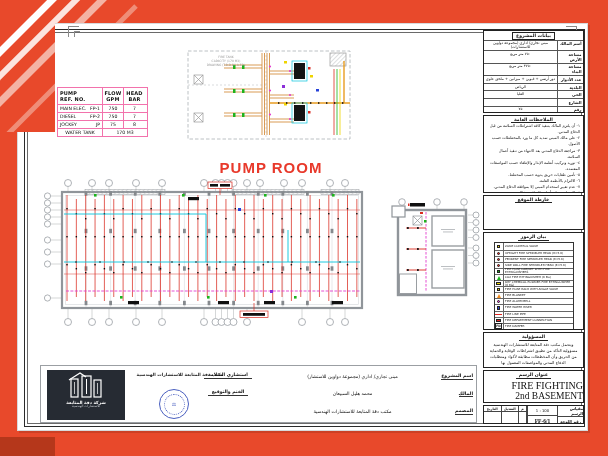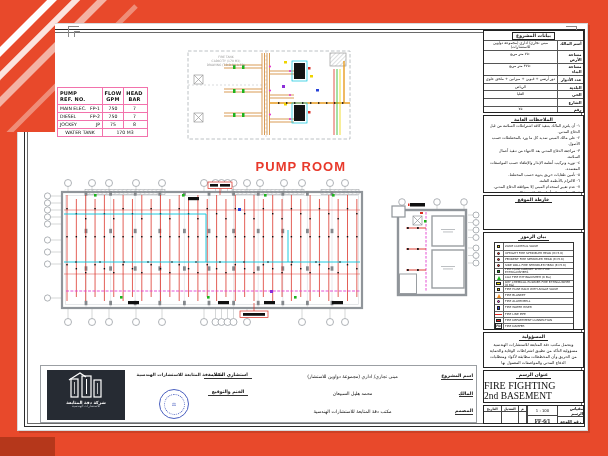--- a/index.html
+++ b/index.html
@@ -23,21 +23,21 @@
   #pump-table .row:first-child{border-top:none;}
   #pump-table .c1{width:45px;border-right:1px solid #F272AC;padding:1px 2px;}
   #pump-table .c2{width:21px;border-right:1px solid #F272AC;text-align:center;padding:1px 0;}
   #pump-table .c3{width:21px;text-align:center;padding:1px 0;}
   #pump-table .hdr{font-size:5px;font-weight:bold;letter-spacing:.2px;}
   #pump-table .hdr .c1,#pump-table .hdr .c2,#pump-table .hdr .c3{padding-top:2px;padding-bottom:2px;}
   #pump-table .nm{display:flex;justify-content:space-between;}
   #pump-table .ftr .c1{width:45px;text-align:center;}
   #pump-table .ftr .cspan{flex:1;text-align:center;padding:1px 0;}
   
-  #pump-room-label{left:196px;top:159px;width:150px;text-align:right;color:#E8392B;font-size:13px;font-weight:bold;letter-spacing:1px;font-family:"Liberation Sans","DejaVu Sans",sans-serif;}
+  #pump-room-label{left:196px;top:159px;width:150px;text-align:center;color:#E8392B;font-size:15px;font-weight:bold;letter-spacing:1px;font-family:"Liberation Sans","DejaVu Sans",sans-serif;}
   
   #titleblock{left:483px;top:30px;width:101px;height:394px;display:flex;flex-direction:column;gap:2px;direction:rtl;}
   .tb-box{border:0.8px solid #222;background:#fff;overflow:hidden;position:relative;}
   .tb-head{text-align:center;font-size:4.6px;font-weight:bold;color:#111;padding-top:1px;}
   .tb-head span{display:inline-block;border-bottom:0.7px solid #222;padding:0 3px 0.5px 3px;}
   .tb-head.boxed span{border:0.7px solid #222;background:#fff;}
   .prow{display:flex;border-top:0.5px solid #555;font-size:3.9px;color:#111;align-items:stretch;}
   .prow .plabel{width:26px;border-left:0.5px solid #555;font-weight:bold;padding:0.8px 1.5px;text-align:right;}
   .prow .pvalue{flex:1;text-align:center;padding:0.8px 1px;font-size:3.7px;}
   .note-line{font-size:3.8px;color:#111;text-align:right;padding:0 3px;line-height:1.6;}
@@ -48,21 +48,21 @@
   .lg-icon{width:9px;align-self:stretch;border-right:0.5px solid #666;display:flex;align-items:center;justify-content:center;flex:none;}
   .lg-text{flex:1;font-size:2.9px;line-height:1.05;color:#111;padding:0 1px 0 1.5px;letter-spacing:0;overflow:hidden;}
   .shape-rect{width:3.4px;height:3.4px;border:0.4px solid #222;}
   .shape-rectwide{width:5.5px;height:3px;border:0.4px solid #222;}
   .shape-dot{width:3.2px;height:3.2px;border-radius:50%;border:0.4px solid #222;}
   .shape-tri{width:0;height:0;border-left:2.4px solid transparent;border-right:2.4px solid transparent;border-bottom:4px solid #F08A1E;}
   .shape-line{width:6.5px;height:1.1px;}
   .shape-fd{font-size:3px;font-weight:bold;border:0.4px solid #222;padding:0 0.6px;color:#111;background:#fff;}
   
   #resp-text{font-size:4px;line-height:1.5;text-align:center;color:#111;padding:1px 3px;}
-  .dt-line{direction:ltr;text-align:left;font-family:"Liberation Serif","DejaVu Serif",serif;color:#111;}
+  .dt-line{direction:ltr;text-align:right;font-family:"Liberation Serif","DejaVu Serif",serif;color:#111;}
   #dt1{font-size:10px;margin-top:1.5px;}
   #dt2{font-size:9.5px;}
   
   #tb-footer{display:flex;height:19px;font-size:3.8px;color:#111;}
   .tbf-labels{width:26px;border-left:0.5px solid #444;display:flex;flex-direction:column;}
   .tbf-labels div{flex:1;display:flex;align-items:center;justify-content:center;font-weight:bold;border-top:0.5px solid #444;}
   .tbf-labels div:first-child{border-top:none;}
   .tbf-vals{width:30px;border-left:0.5px solid #444;display:flex;flex-direction:column;direction:ltr;}
   .tbf-vals div{flex:1;display:flex;align-items:center;justify-content:center;border-top:0.5px solid #444;}
   .tbf-vals div:first-child{border-top:none;}

